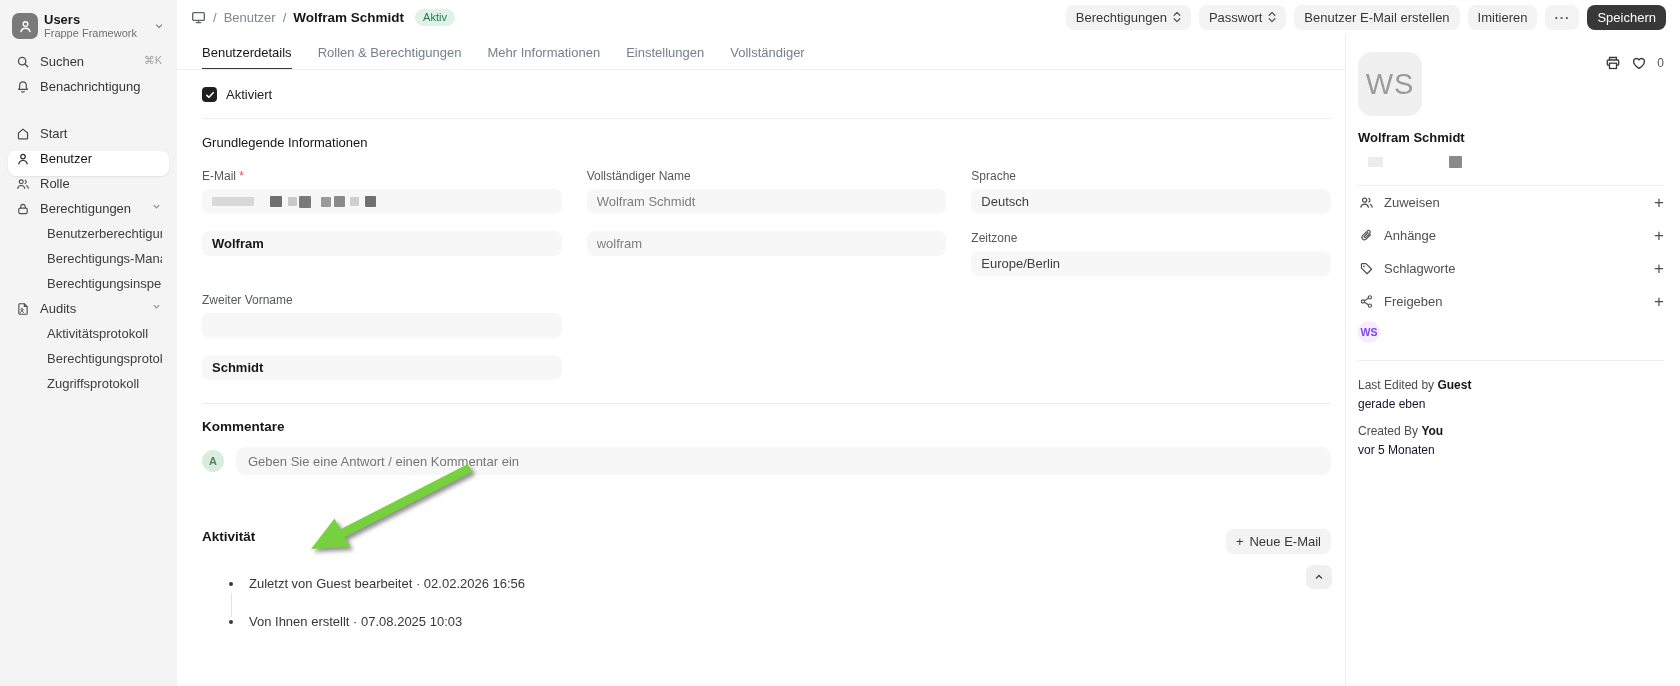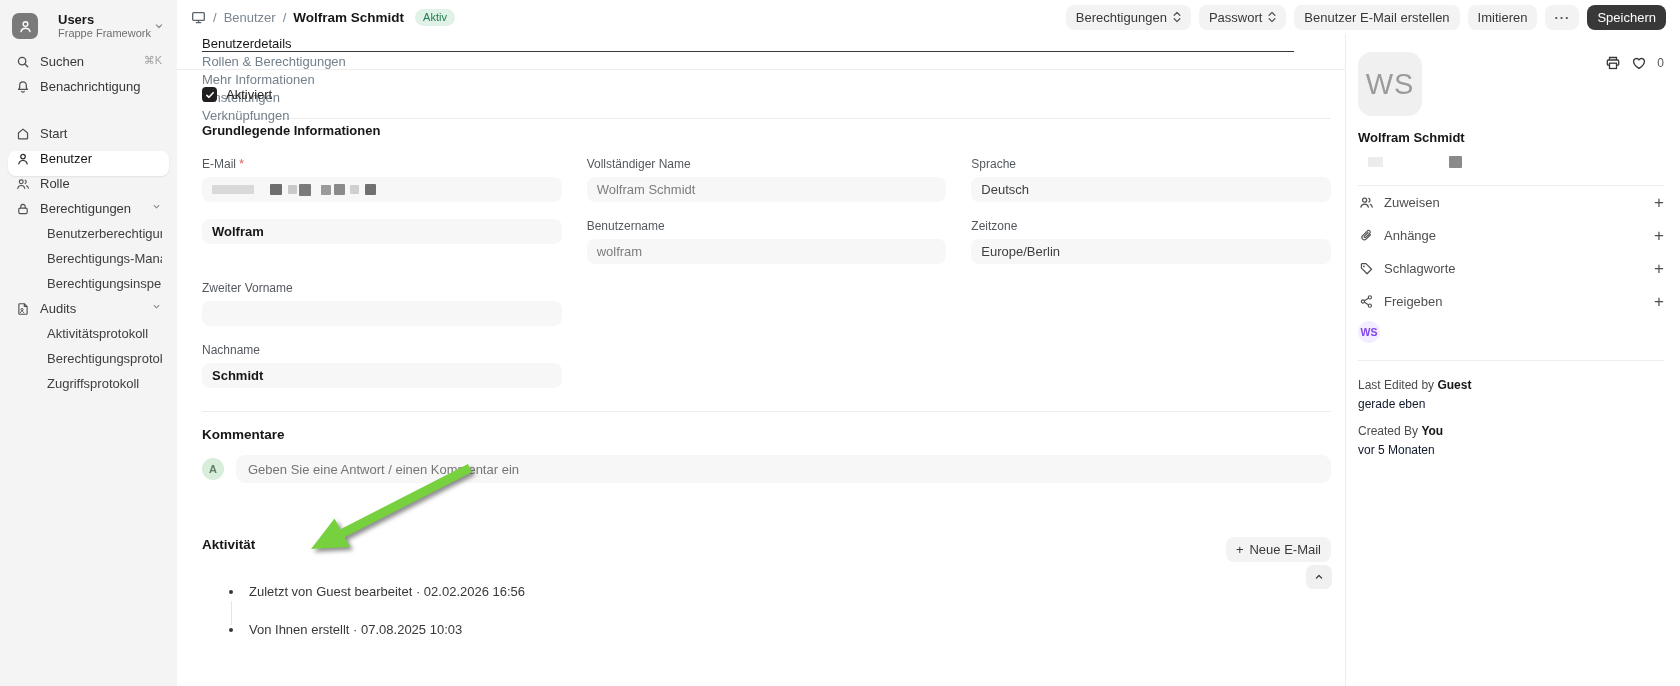--- a/index.html
+++ b/index.html
@@ -4,21 +4,21 @@
 <style>
   * { box-sizing: border-box; margin: 0; padding: 0; }
   html,body { width:1680px; height:686px; overflow:hidden; background:#fff;
     font-family:"Liberation Sans","DejaVu Sans",sans-serif; font-size:13px; color:#383838; }
   .app { display:flex; height:100%; }
 
   
   .sidebar { width:177px; background:#f4f4f4; flex:none; padding:10px 8px; }
   .ws-head { display:flex; align-items:center; padding:2px 4px 14px; cursor:pointer; }
   .ws-avatar { width:26px; height:26px; border-radius:7px; background:#7a7a7a; display:flex; align-items:center; justify-content:center; flex:none; }
-  .ws-meta { margin-left:20px; flex:1; min-width:0; }
+  .ws-meta { margin-left:6px; flex:1; min-width:0; }
   .ws-title { font-size:13px; font-weight:600; color:#171717; line-height:15px; }
   .ws-sub { font-size:11px; color:#6f6f6f; line-height:13px; }
   .srow { display:flex; align-items:flex-start; height:25px; padding:0 7px; border-radius:8px; color:#383838; cursor:pointer; }
   .srow .lbl { margin-left:9px; flex:1; white-space:nowrap; overflow:hidden; }
   .srow .shortcut { font-size:11px; color:#a3a3a3; }
   .srow.active { background:#fff; box-shadow:0 1px 2px rgba(0,0,0,0.08); font-weight:500; color:#171717; }
   .srow.child { padding-left:30px; color:#404040; }
   .snav { margin-top:22px; }
   .sic { width:16px; height:16px; flex:none; display:flex; align-items:center; justify-content:center; }
   .chev-r { margin-left:auto; color:#8a8a8a; display:flex; }
@@ -33,30 +33,30 @@
   .hdr-actions { margin-left:auto; display:flex; align-items:center; gap:8px; }
   .btn { height:25px; display:inline-flex; align-items:center; gap:6px; padding:0 10px; border:none; border-radius:8px;
          background:#f3f3f3; color:#383838; font-size:13px; font-family:inherit; cursor:pointer; white-space:nowrap; }
   .btn.primary { background:#383838; color:#fff; }
   .btn.icon-only { padding:0 9px; letter-spacing:1px; font-weight:700; color:#555; }
 
   .content-row { flex:1; display:flex; min-height:0; }
   .main { width:1168px; flex:none; position:relative; }
 
   
-  .tabbar { height:36px; display:flex; align-items:stretch; padding:0 25px; border-bottom:1px solid #ededed;flex-direction:column; }
+  .tabbar { height:36px; display:flex; align-items:stretch; padding:0 25px; border-bottom:1px solid #ededed; }
   .tab { margin-right:26px; display:flex; align-items:center; color:#74808b; cursor:pointer; border-bottom:1.5px solid transparent; padding-top:2px; }
   .tab.active { color:#171717; font-weight:500; border-bottom-color:#383838; }
 
   .content { padding:0 14px 0 25px; }
   .check-row { display:flex; align-items:center; gap:9px; padding:17px 0 16px; border-bottom:1px solid #ededed; }
   .check-label { font-weight:500; color:#222; }
   .checkbox { width:15px; height:15px; border-radius:4px; background:#1f1f1f; display:flex; align-items:center; justify-content:center; cursor:pointer; }
 
-  .section-title { margin-top:4px; font-weight:700; color:#171717; font-size:13px; }
+  .section-title { margin-top:16px; font-weight:400; color:#171717; font-size:13px; }
 
   .fgrid { display:grid; grid-template-columns:repeat(3,1fr); column-gap:25px; margin-top:19px; }
   .field { margin-bottom:17px; }
   .flabel { font-size:12px; color:#54595f; margin-bottom:6px; }
   .req { color:#e25353; }
   .finput { width:100%; height:25px; background:#f7f7f7; border:none; border-radius:8px; padding:0 10px; font-size:13px; font-family:inherit; display:flex; align-items:center; }
   input.finput::placeholder { color:#9b9b9b; }
   .input-strong { font-weight:600; color:#171717; }
   .input-muted { color:#7d7d7d; }
   .input-dark { color:#3f3f3f; }
@@ -282,21 +282,21 @@
           <div class="tab">
               <span>Rollen &amp; Berechtigungen</span>
             </div>
           <div class="tab">
               <span>Mehr Informationen</span>
             </div>
           <div class="tab">
               <span>Einstellungen</span>
             </div>
           <div class="tab">
-              <span>Verknüpfungen</span>
+              <span>Vollständiger</span>
             </div>
         </div>
 
         <div class="content">
           <div class="check-row">
             <span class="checkbox">
               <svg width="10" height="10" viewBox="0 0 12 12">
                   <polyline points="2.2,6.4 4.8,8.8 9.8,3.2" fill="none" stroke="#fff" stroke-width="1.8" stroke-linecap="round" stroke-linejoin="round"></polyline>
                 </svg>
             </span>
@@ -326,37 +326,35 @@
             </div>
             <div class="field">
               <div class="flabel">Sprache</div>
               <input class="finput input-dark" readonly="" value="Deutsch" style="">
             </div>
 
             <div class="field">
               <input class="finput input-strong" value="Wolfram" style="">
             </div>
             <div class="field">
-              <div class="flabel">Benutzername</div>
               <input class="finput input-muted" readonly="" value="wolfram" style="">
             </div>
             <div class="field">
               <div class="flabel">Zeitzone</div>
               <input class="finput input-dark" readonly="" value="Europe/Berlin" style="">
             </div>
 
             <div class="field">
               <div class="flabel">Zweiter Vorname</div>
               <input class="finput" value="" style="">
             </div>
             <div></div>
               <div></div>
 
             <div class="field">
-              <div class="flabel">Nachname</div>
               <input class="finput input-strong" value="Schmidt" style="">
             </div>
             <div></div>
               <div></div>
           </div>
 
           <div class="divider"></div>
 
           <div class="comments-title">Kommentare</div>
           <div class="comment-row">

